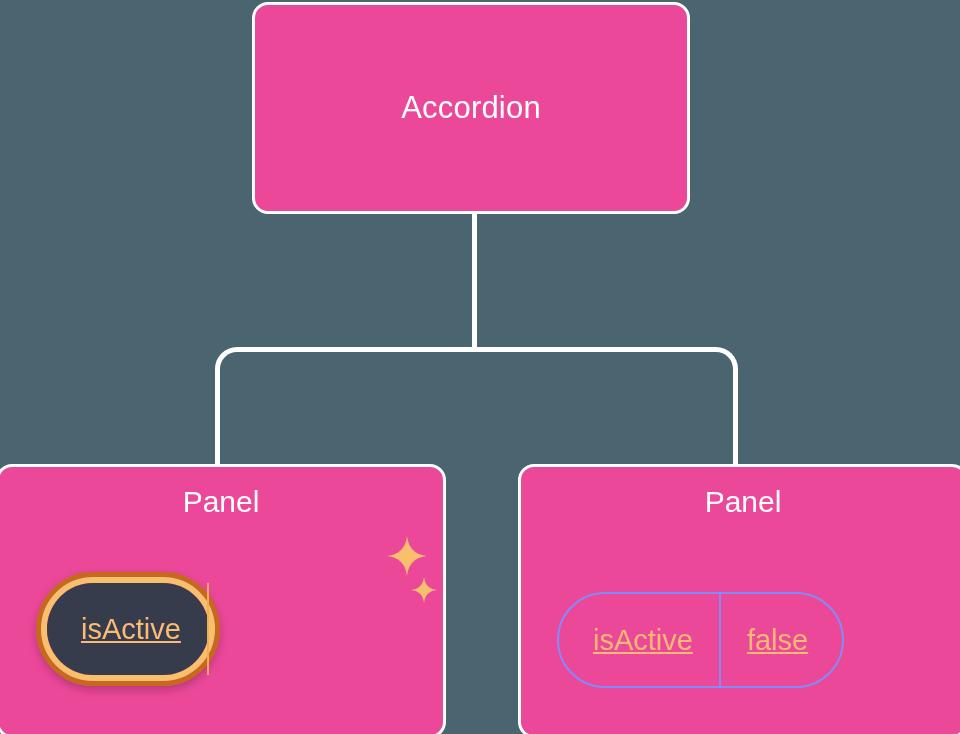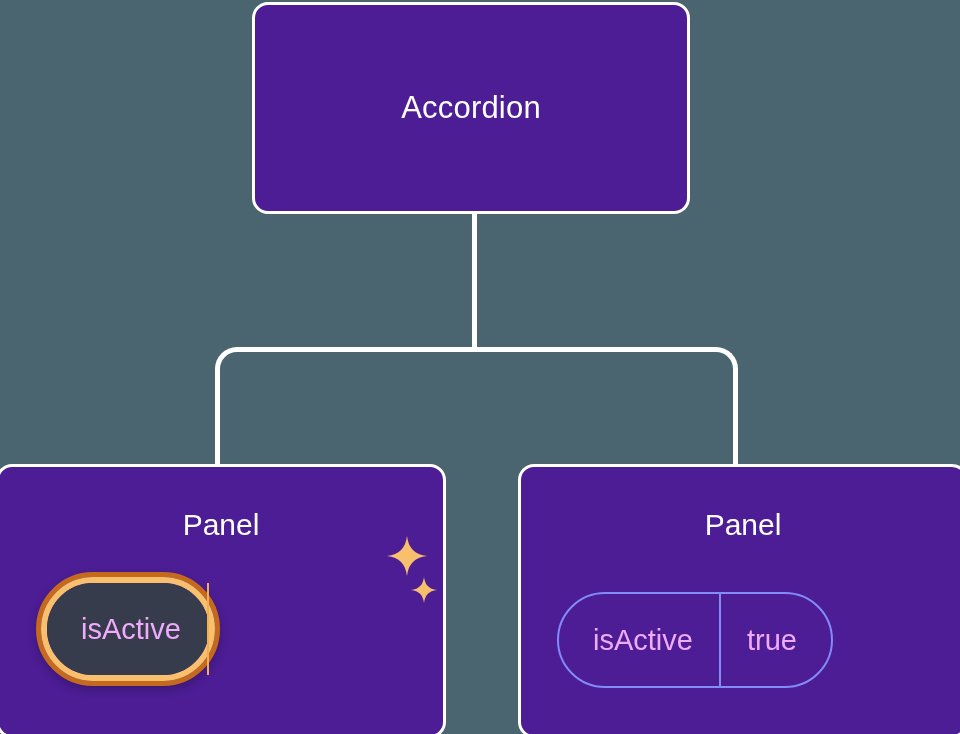--- a/index.html
+++ b/index.html
@@ -18,21 +18,21 @@
 
   #stage {
     position: relative;
     width: 960px;
     height: 734px;
   }
 
   
   .node {
     position: absolute;
-    background: #4c1d95;
+    background: #ec4899;
     border: 3px solid #ffffff;
     border-radius: 16px;
   }
 
   .node-label {
     color: #ffffff;
     font-size: 31px;
     font-weight: 400;
     text-align: center;
     letter-spacing: 0.2px;
@@ -59,21 +59,21 @@
   }
 
   #node-panel-right {
     left: 518px;
     top: 464px;
     width: 450px;
     height: 274px;
   }
 
   .panel-title {
-    margin-top: 41px;
+    margin-top: 18px;
     color: #ffffff;
     font-size: 30px;
     text-align: center;
     white-space: nowrap;
   }
 
   
   .conn {
     position: absolute;
     background: transparent;
@@ -110,22 +110,23 @@
     align-items: stretch;
     border-radius: 999px;
     overflow: hidden;
   }
 
   .pill-cell {
     display: flex;
     align-items: center;
     justify-content: center;
     white-space: nowrap;
-    color: #f0abfc;
+    color: #fdba74;
     font-size: 29px;
+    text-decoration: underline;
   }
 
   .pill-key { }
   .pill-val { }
 
   
   .pill-plain {
     border: 2px solid #818cf8;
     height: 96px;
   }
@@ -213,17 +214,17 @@
   </span>
   <span class="sparkle" id="sparkle-small">
     <svg width="26" height="26" viewBox="0 0 26 26">
       <path d="M13 0 C14.1 8.1 17.9 11.9 26 13 C17.9 14.1 14.1 17.9 13 26 C11.9 17.9 8.1 14.1 0 13 C8.1 11.9 11.9 8.1 13 0 Z" fill="#f8bf6d"></path>
     </svg>
   </span>
 
   <div class="pill-wrap" id="pill-right-wrap">
     <div class="pill pill-plain">
       <span class="pill-cell pill-key">isActive</span>
-      <span class="pill-cell pill-val">true</span>
+      <span class="pill-cell pill-val">false</span>
     </div>
   </div>
 
 </div>
 
 </body></html>

